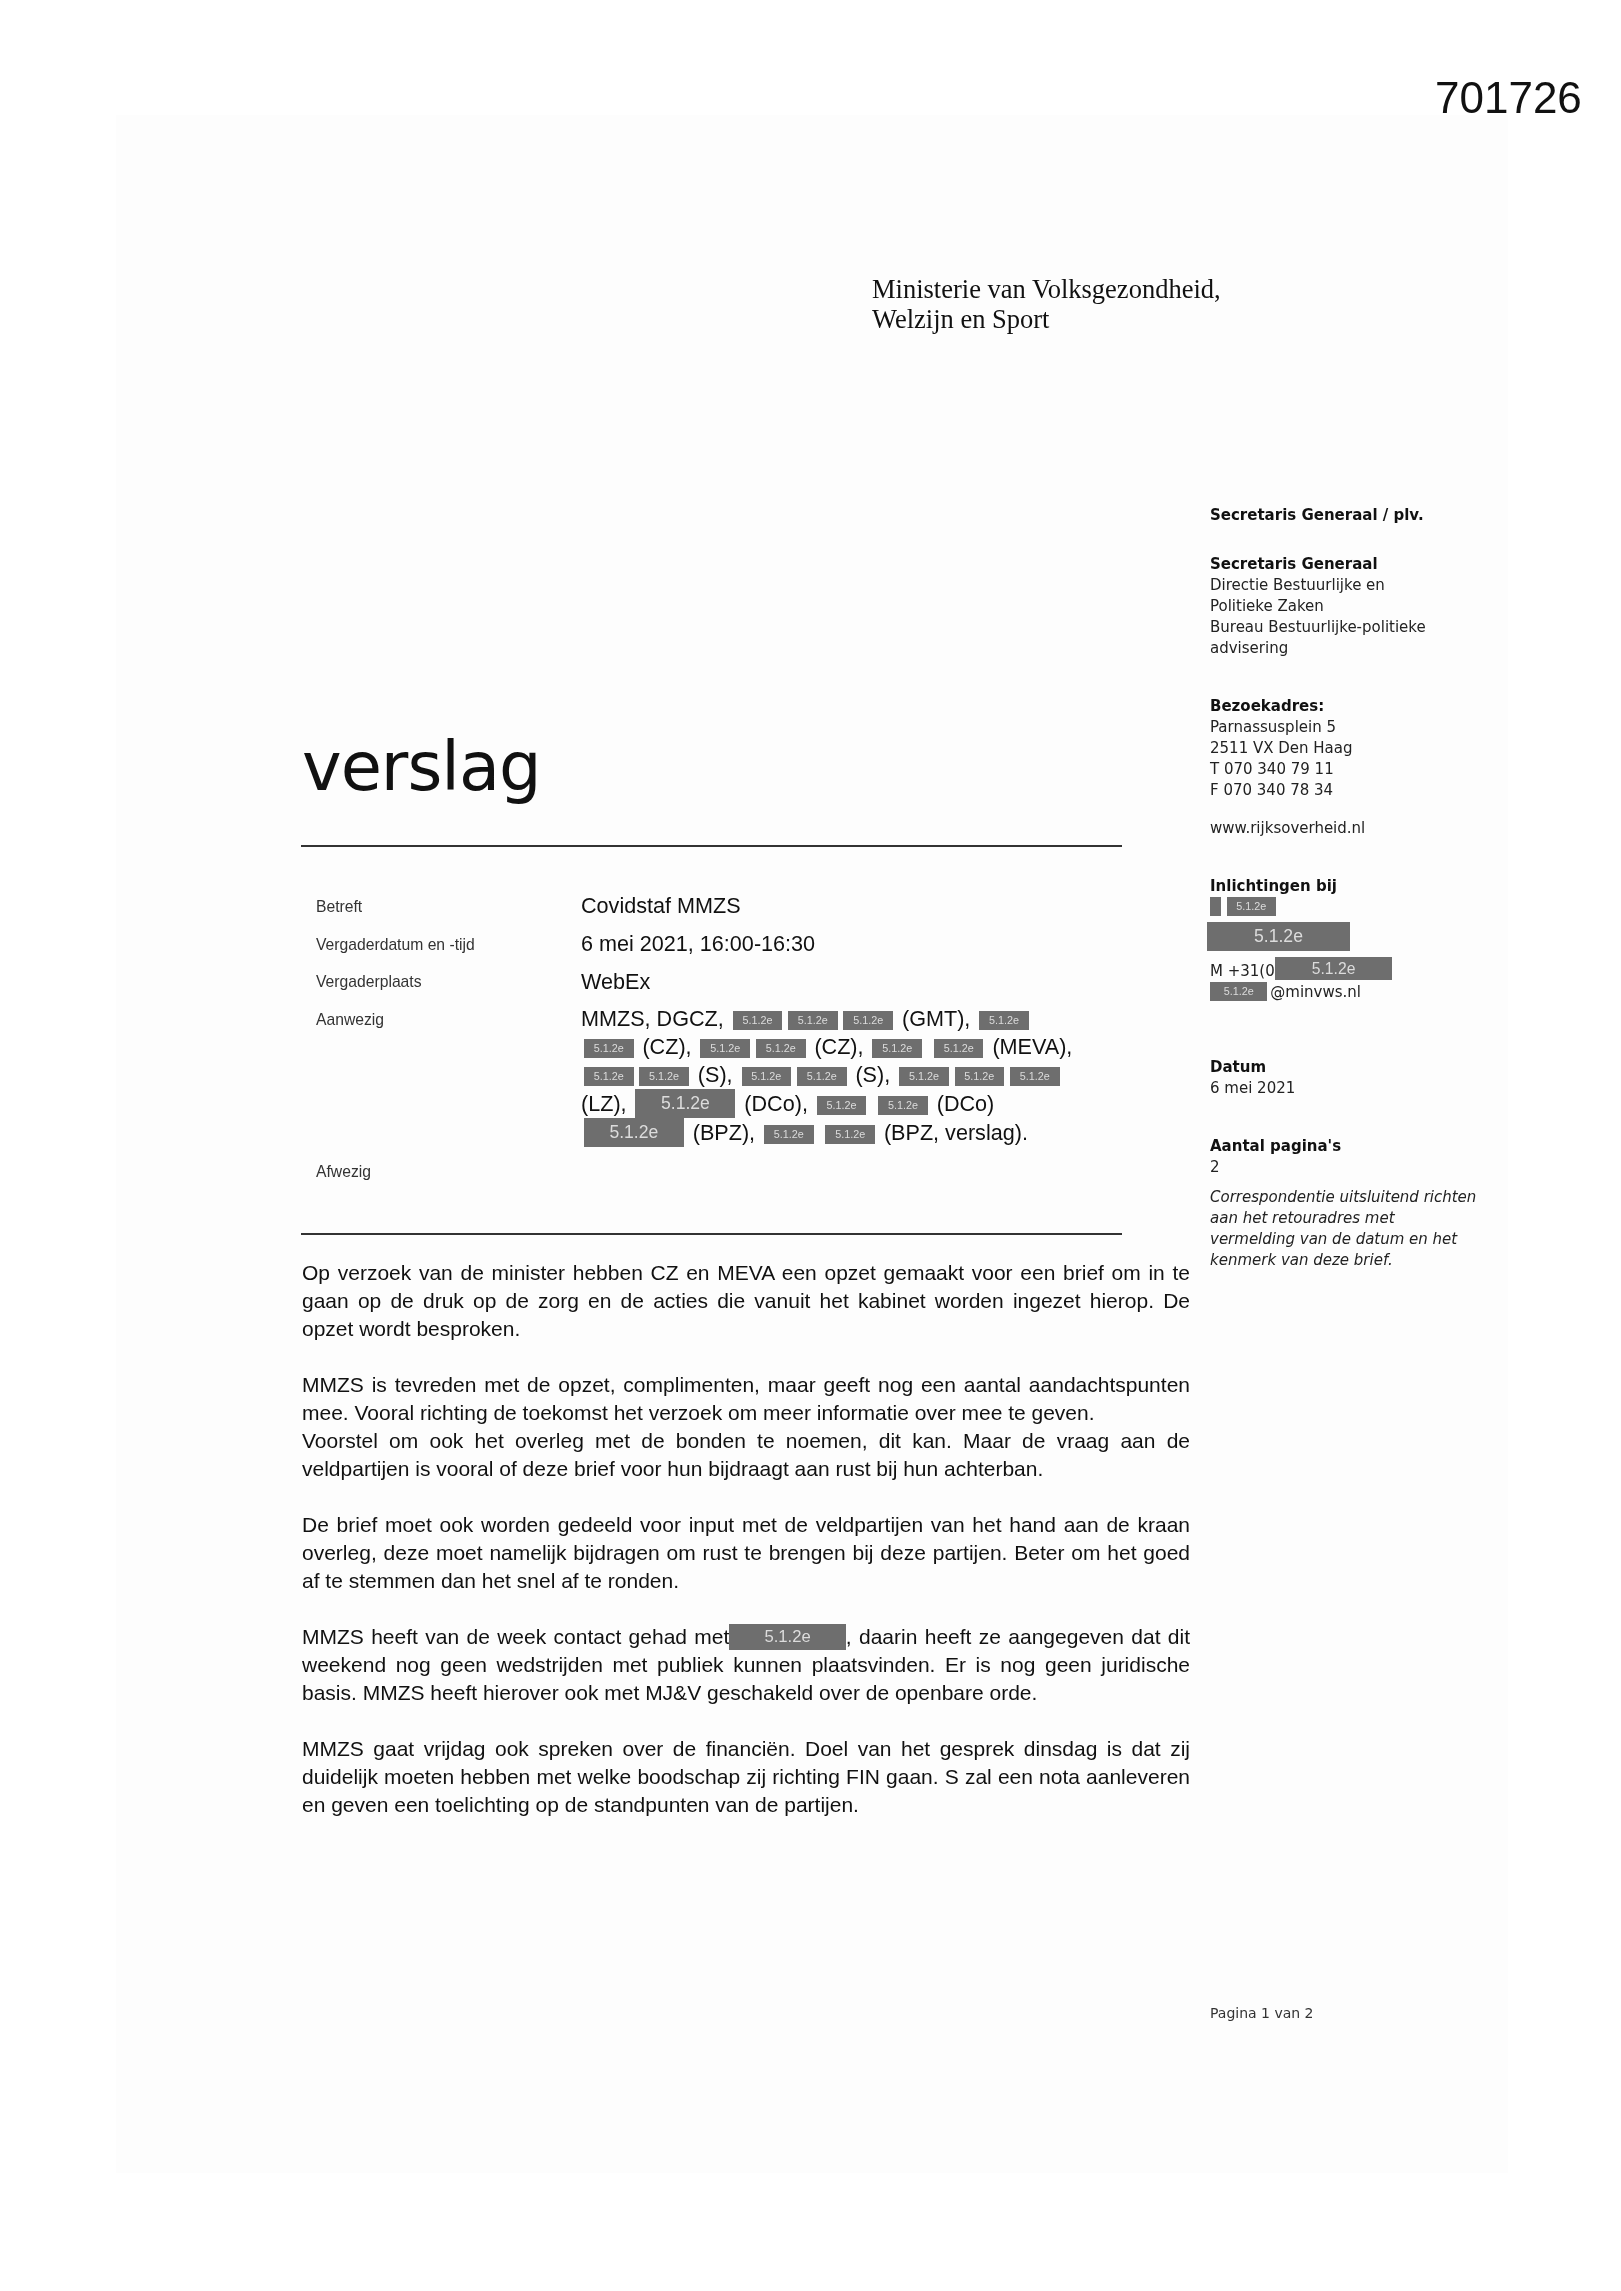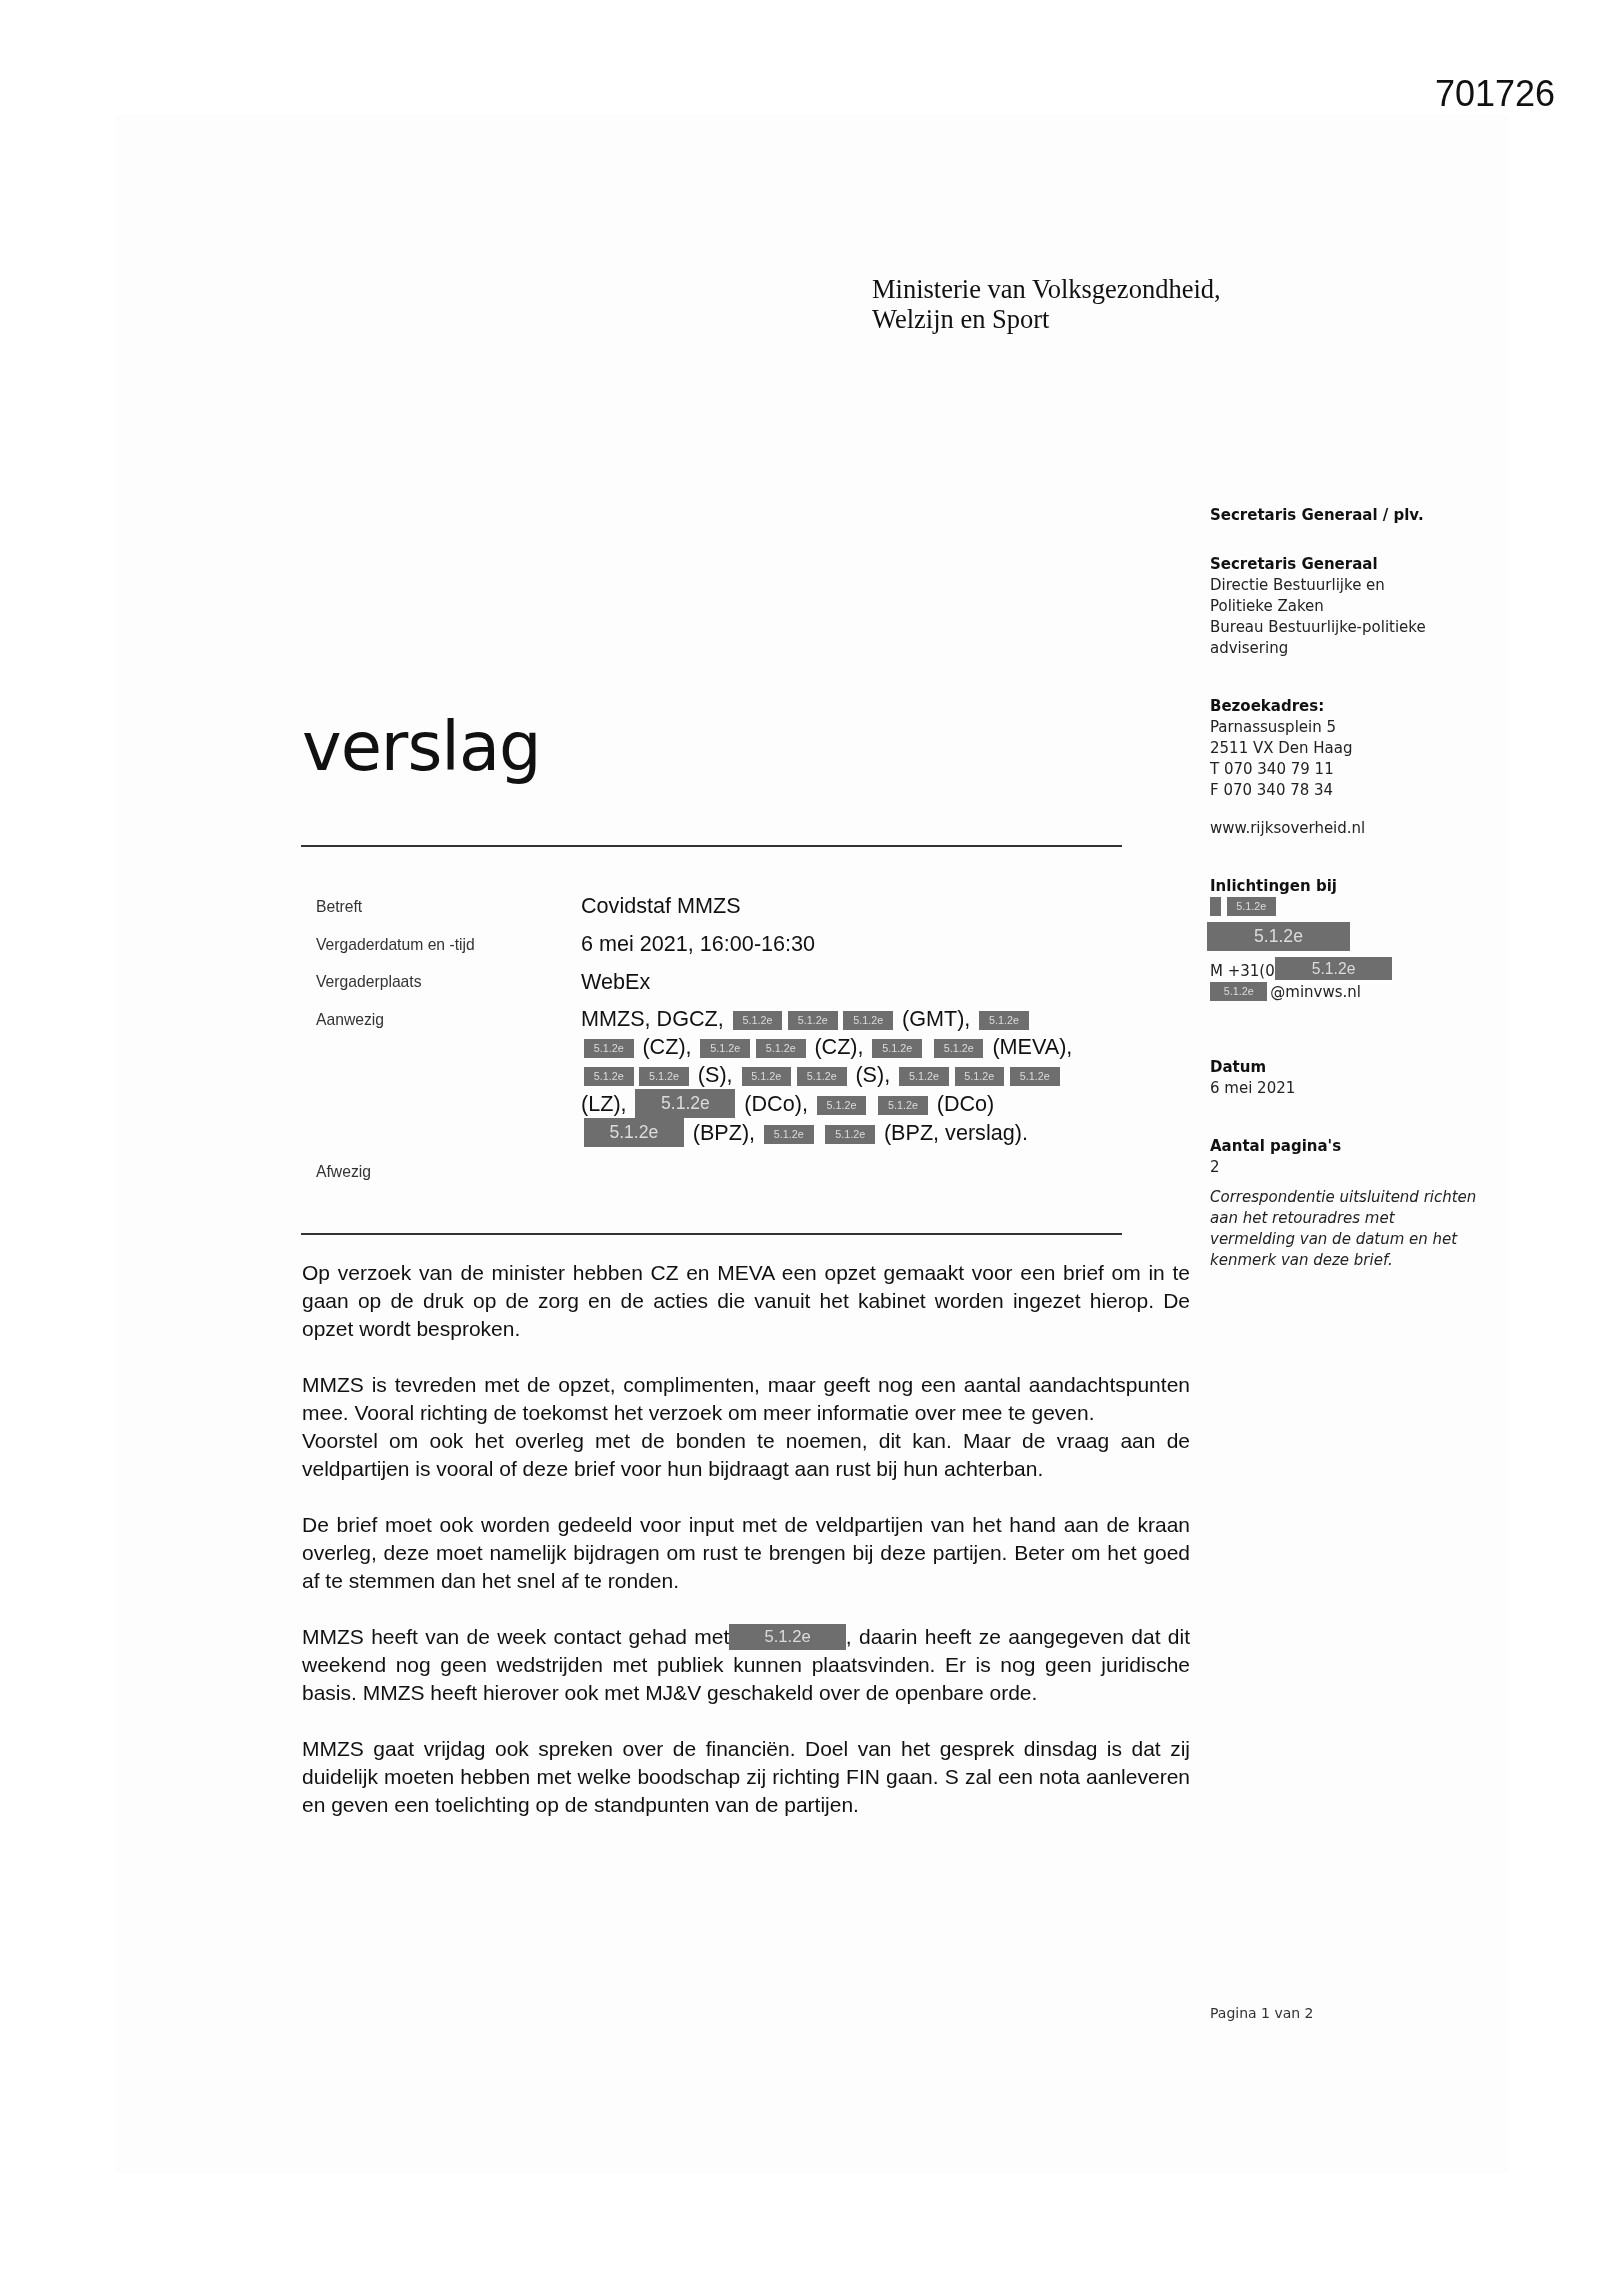--- a/index.html
+++ b/index.html
@@ -1,23 +1,23 @@
 <!DOCTYPE html>
 <html><head>
 <meta charset="utf-8">
 <style>
   html, body { margin: 0; padding: 0; }
   body {
     width: 1621px; height: 2292px; background: #ffffff; position: relative;
     font-family: "DejaVu Sans", sans-serif; color: #1a1a1a; overflow: hidden;
   }
   .page-bg { position: absolute; left: 116px; top: 115px; width: 1392px; height: 2058px; background: #fdfdfd; }
-  .docnum { position: absolute; left: 1435px; top: 73px; font-family: "Liberation Sans", sans-serif; font-size: 36px; color: #111; }
+  .docnum { position: absolute; left: 1435px; top: 73px; font-family: "Liberation Sans", sans-serif; font-size: 44px; color: #111; }
   .ministry { position: absolute; left: 872px; top: 274px; font-family: "Liberation Serif", serif; font-size: 26.5px; line-height: 30px; color: #111; }
-  .title { position: absolute; left: 302px; top: 708px; font-family: "DejaVu Sans", sans-serif; font-size: 67px; letter-spacing: -1px; color: #111; }
+  .title { position: absolute; left: 302px; top: 728px; font-family: "DejaVu Sans", sans-serif; font-size: 67px; letter-spacing: -1px; color: #111; }
   .rule { position: absolute; left: 301px; width: 821px; height: 2px; background: #333; }
   .meta { position: absolute; left: 316px; top: 892px; width: 814px; }
   .meta-row { display: flex; margin-bottom: 9.8px; }
   .meta-label { width: 265px; font-size: 15.7px; color: #333; padding-top: 5.9px; font-family: "Liberation Sans", sans-serif; }
   .meta-value { width: 510px; font-size: 21.6px; line-height: 28px; font-family: "Liberation Sans", sans-serif; color: #111; }
   .red { display: inline-block; background: #6e6e6e; color: #dcdcdc; font-size: 10.8px; line-height: 18.6px; padding: 0 9.8px; vertical-align: 2px; font-family: "Liberation Sans", sans-serif; margin: 0 2.9px; }
   .red.big { font-size: 17.6px; line-height: 29px; padding: 0 25.5px; }
   .sidebar { position: absolute; left: 1210px; top: 477px; width: 274px; font-size: 15px; line-height: 21px; color: #222; }
   .sidebar .b { font-weight: bold; color: #111; margin-top: 28px; }
   .sidebar .gap { height: 8.8px; }

